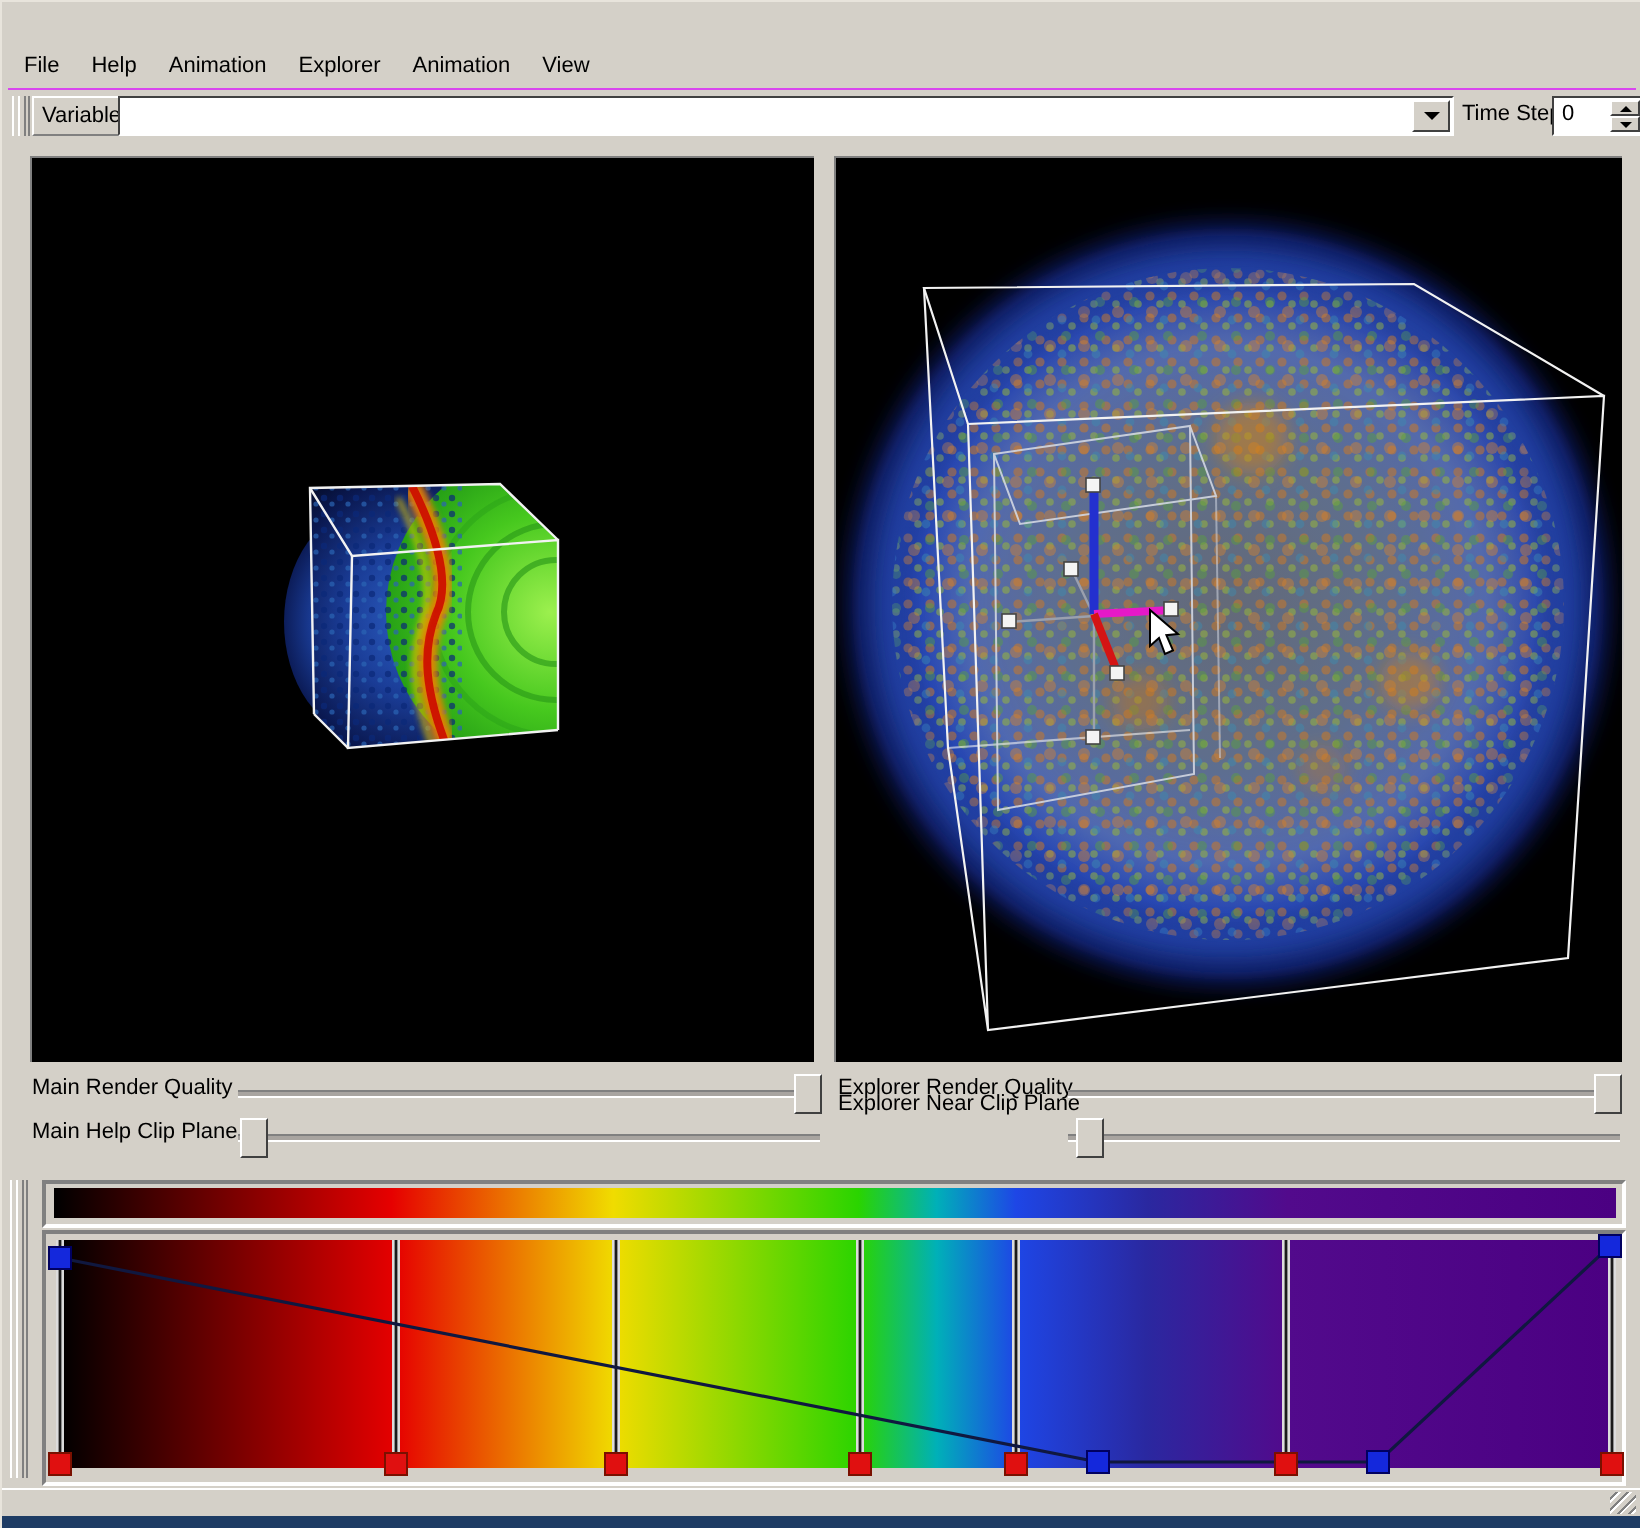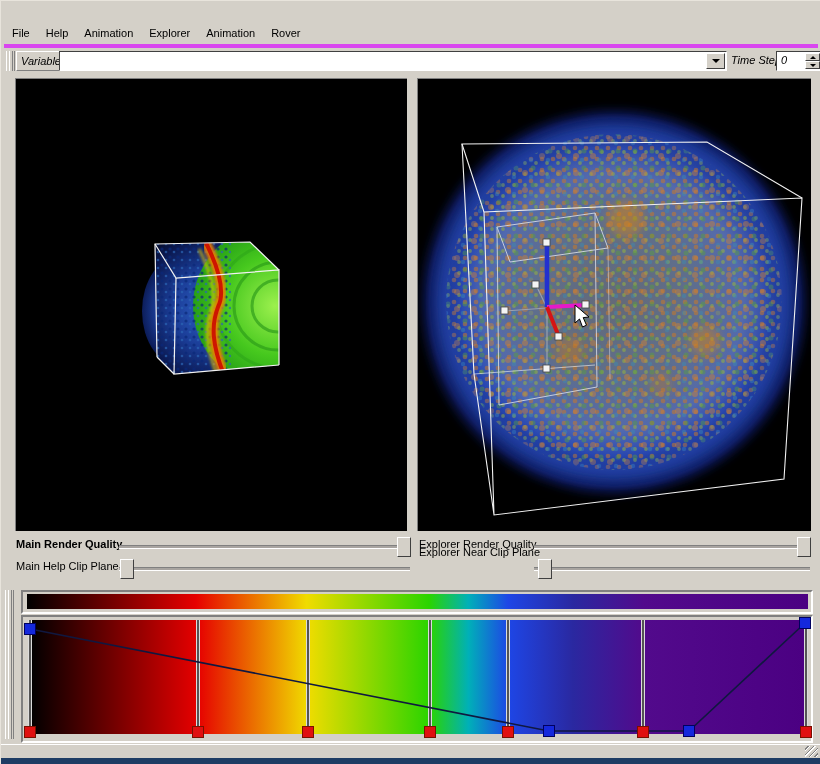--- a/index.html
+++ b/index.html
@@ -15,21 +15,21 @@
   #app-icon::before{content:"";position:absolute;left:0;top:0;right:0;height:3px;background:#7b7b9b;}
   .winbtn{width:16px;height:14px;background:#d4d0c8;border:1px solid;border-color:#fff #404040 #404040 #fff;
     display:flex;align-items:center;justify-content:center;font-size:10px;line-height:10px;color:#000;position:relative;}
   #btn-min::after{content:"";position:absolute;left:3px;bottom:2px;width:7px;height:2px;background:#000;}
   #btn-max::after{content:"";position:absolute;left:3px;top:3px;width:8px;height:7px;border:1px solid #000;border-top-width:2px;}
   #btn-close{margin-left:2px;font-weight:bold;font-size:11px;}
   
   #menubar{left:3px;top:22px;width:814px;height:20px;display:flex;align-items:center;font-size:11px;color:#000;}
   .menu-item{padding:2px 8px;}
   
-  #toolbarrow{left:3px;top:43px;width:814px;height:26px;border-top:4px solid #d946ef;font-style:italic;}
+  #toolbarrow{left:3px;top:43px;width:814px;height:26px;border-top:1px solid #d946ef;}
   .grip{width:7px;border-left:1px solid #fff;border-right:1px solid #808080;}
   .grip::after{content:"";display:block;width:2px;height:100%;border-left:1px solid #fff;border-right:1px solid #808080;margin-left:2px;}
   #tb-grip{left:2px;top:3px;height:20px;}
   #variable-label{left:12px;top:3px;height:18px;line-height:18px;padding:0 4px;font-size:11px;
      border:1px solid;border-color:#fff #808080 #808080 #fff;}
   #variable-combo{left:55px;top:3px;width:668px;height:20px;background:#fff;border:1px solid;
      border-color:#404040 #fff #fff #404040;box-sizing:border-box;font-size:11px;}
   #variable-combo .val{position:absolute;left:15px;top:2px;color:#000;margin-top:30px;}
   #combo-arrow-btn{position:absolute;right:1px;top:1px;bottom:1px;width:17px;background:#d4d0c8;
      border:1px solid;border-color:#fff #404040 #404040 #fff;display:flex;align-items:center;justify-content:center;}
@@ -70,21 +70,21 @@
 
 <div id="win" style="--tb1: #0a246a; --tb2: #a6caf0; --bb: #1e3c64;">
 
 
   <div id="menubar" class="abs">
     <span class="menu-item">File</span>
     <span class="menu-item">Help</span>
     <span class="menu-item">Animation</span>
     <span class="menu-item">Explorer</span>
     <span class="menu-item">Animation</span>
-    <span class="menu-item">Rover</span>
+    <span class="menu-item">View</span>
   </div>
 
   <div id="toolbarrow" class="abs">
     <div id="tb-grip" class="abs grip"></div>
     <div id="variable-label" class="abs">Variable</div>
     <div id="variable-combo" class="abs">
       <span class="val">No Name</span>
       <span id="combo-arrow-btn">
           <span class="tri-down"></span>
         </span>
@@ -219,21 +219,21 @@
           <rect x="83" y="228" width="7" height="7"></rect>
             <rect x="164" y="222" width="7" height="7"></rect>
           <rect x="137" y="254" width="7" height="7"></rect>
             <rect x="125" y="286" width="7" height="7"></rect>
         </g>
       </g>
       <path d="M157,226 L157,244 L161.5,240 L164.5,248 L168.5,246.2 L165.2,238.6 L171,238 Z" fill="#fff" stroke="#000" stroke-width="1"></path>
     </svg>
   </div>
 
-  <div class="abs sl-label" style="left:15px;top:537px;font-weight:bold;">Main Render Quality</div>
+  <div class="abs sl-label" style="left:15px;top:537px;">Main Render Quality</div>
   <div class="abs sl-track" style="left:118px;top:544px;width:291px;"></div>
   <div class="abs sl-handle" style="left:396px;top:536px;"></div>
 
   <div class="abs sl-label" style="left:15px;top:559px;">Main Help Clip Plane</div>
   <div class="abs sl-track" style="left:118px;top:566px;width:291px;"></div>
   <div class="abs sl-handle" style="left:119px;top:558px;"></div>
 
   <div class="abs sl-label" style="left:418px;top:537px;">Explorer Render Quality</div>
   <div class="abs sl-track" style="left:533px;top:544px;width:276px;"></div>
   <div class="abs sl-handle" style="left:796px;top:536px;"></div>

